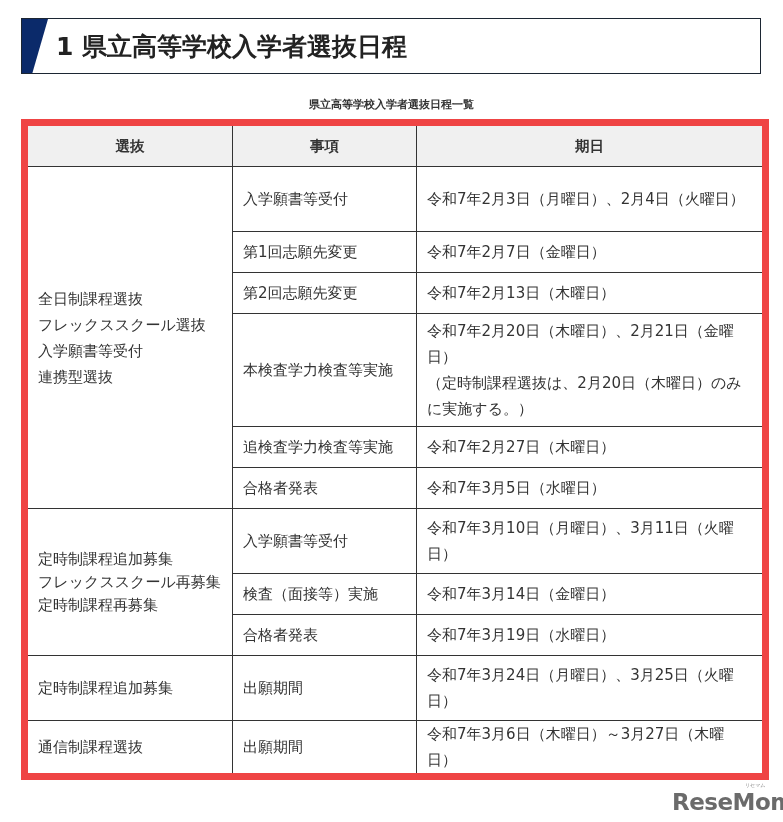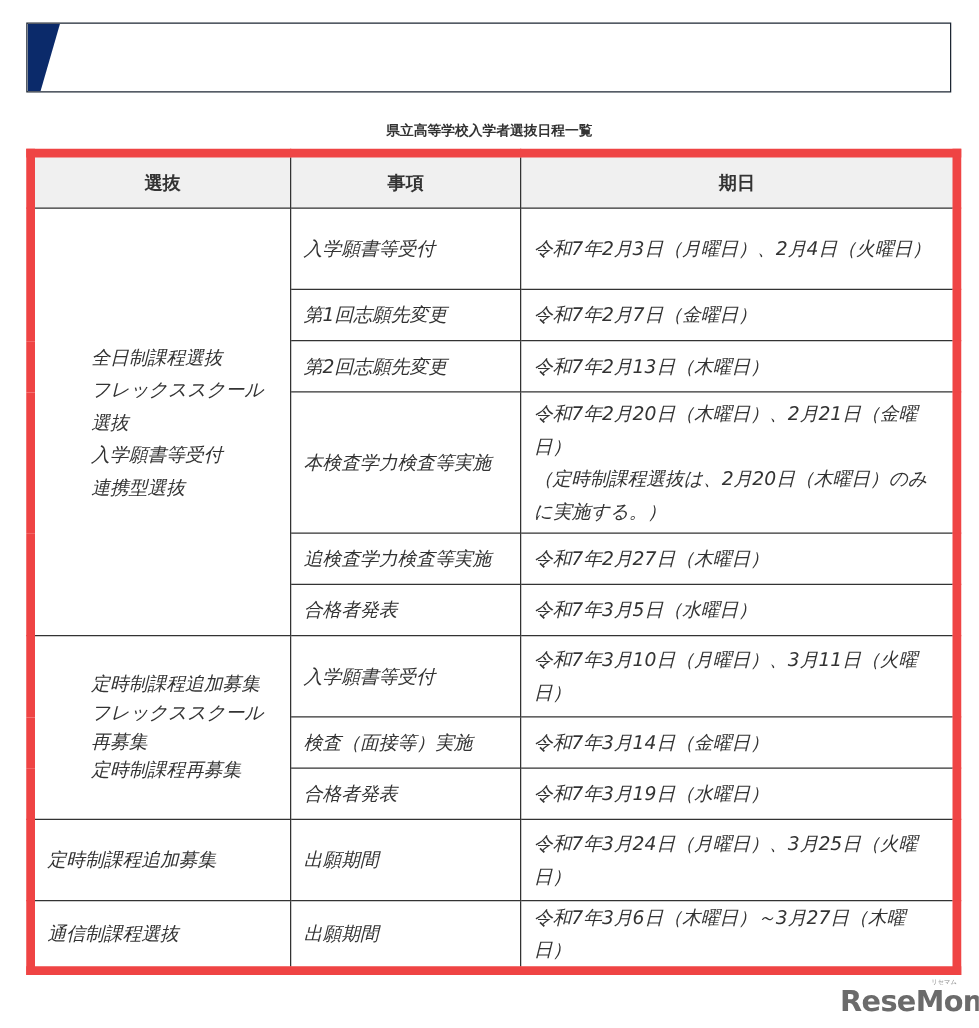--- a/index.html
+++ b/index.html
@@ -32,37 +32,38 @@
     table-layout: fixed; font-size: 15px;
   }
   table.schedule th, table.schedule td {
     border: 1px solid #333333; padding: 0 10px; vertical-align: middle;
     font-weight: normal; color: #333;
   }
   table.schedule th {
     background: #f0f0f0; font-weight: bold; text-align: center; height: 40px;
     font-size: 14.5px;
   }
-  table.schedule td { line-height: 26px; font-style: italic; }
+  table.schedule td { line-height: 26px; }
   td.group { line-height: 29px; }
-  td.group .line { display: block; margin-left: 35px; }
+  td.group .line { display: block; }
   .note { display: block; }
   .logo {
     position: absolute; left: 672px; top: 789px; font-size: 23px; font-weight: bold;
     color: #6b6b6b; letter-spacing: -0.5px; font-family: "DejaVu Sans", sans-serif;
   }
   .logo-ruby {
     position: absolute; left: 745px; top: 782px; font-size: 5px; color: #888;
   }
 </style>
 </head>
 <body>
 
 <div class="heading-box">
   <div class="heading-accent"></div>
+  <div class="heading-text">1 県立高等学校入学者選抜日程</div>
 </div>
 
 <div class="caption">県立高等学校入学者選抜日程一覧</div>
 
 <table class="schedule">
   <colgroup>
     <col style="width:208px">
     <col style="width:184px">
     <col style="width:349px">
   </colgroup>

